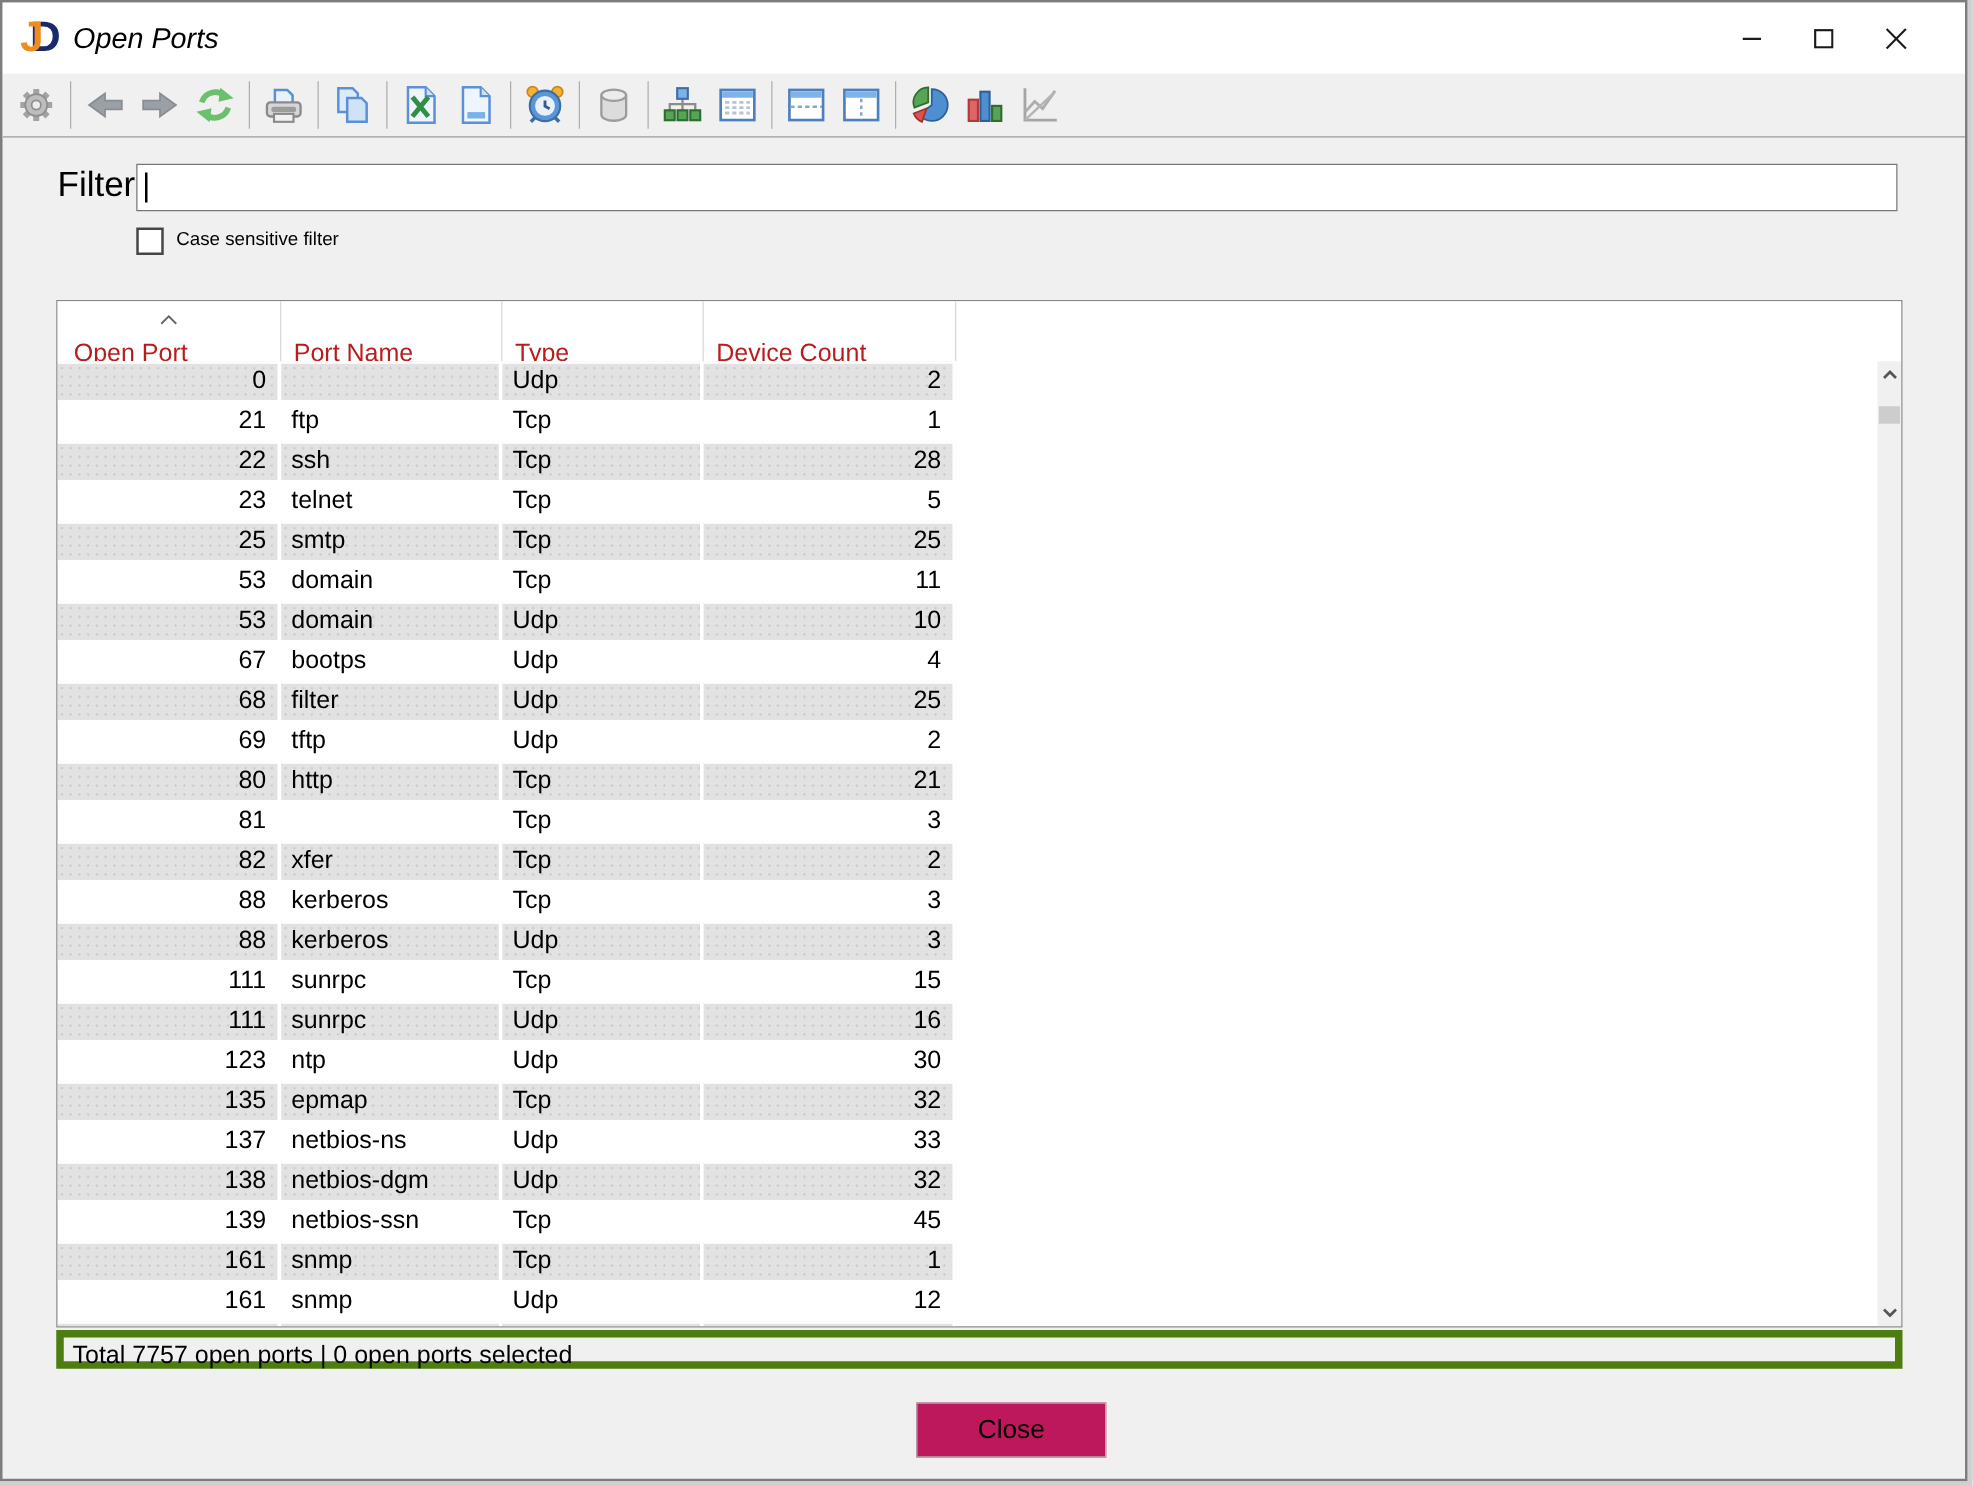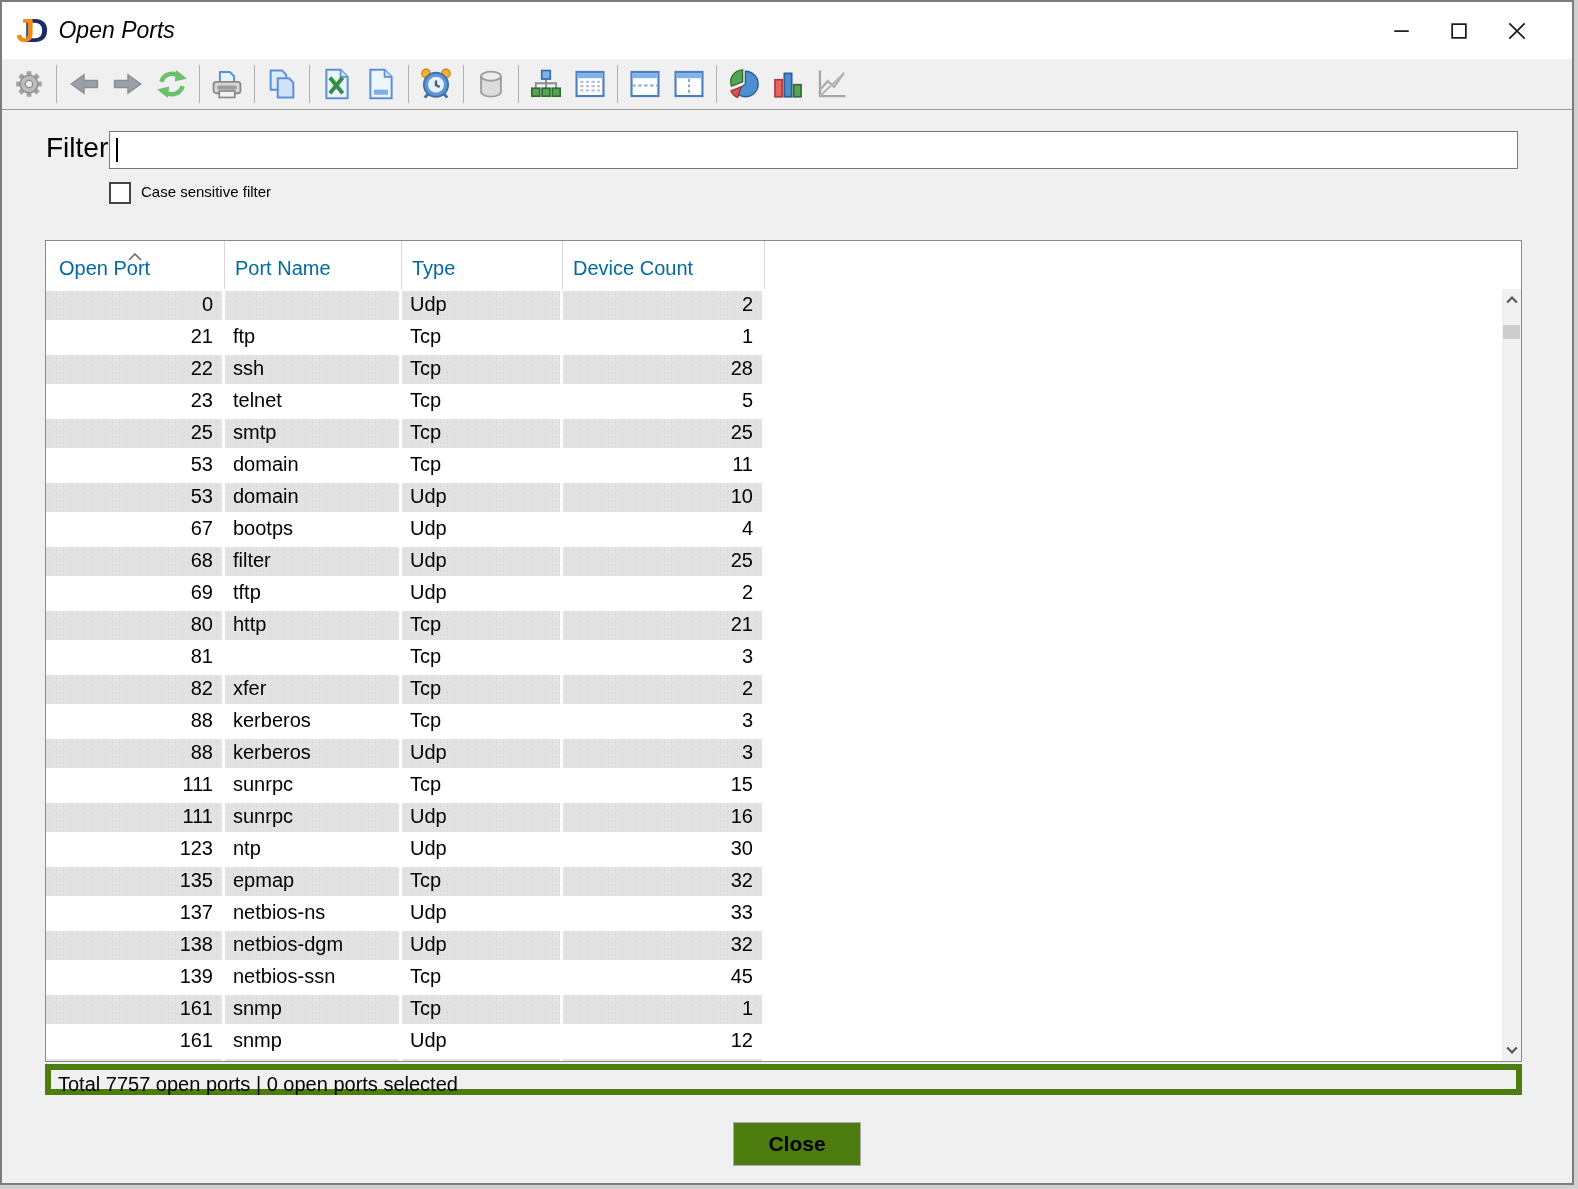--- a/index.html
+++ b/index.html
@@ -31,21 +31,21 @@
   .text-caret { position:absolute; left:114px; top:136px; width:2px; height:24px; background:#000;
     animation:blink 1.1s steps(1) infinite; }
   @keyframes blink { 50% { opacity:0; } }
   .checkbox { position:absolute; left:107px; top:180px; width:22px; height:22px;
     border:2px solid #454545; background:#fff; }
   .checkbox-label { position:absolute; left:139px; top:181px; font-size:15px; color:#000; }
   
   .table { position:absolute; left:43px; top:238px; width:1477px; height:822px;
     border:1px solid #888; background:#fff; overflow:hidden; }
   .thead { display:grid; grid-template-columns:179px 177px 161px 202px 1fr; height:48px; background:#fff; }
-  .th { position:relative; font-size:20px; color:#0369a1; padding-top:16px; padding-left:10px;
+  .th { position:relative; font-size:20px; color:#b91c1c; padding-top:31px; padding-left:10px;
     border-right:1px solid #d8d8d8; white-space:nowrap; overflow:hidden; }
   .th.first { padding-left:13px; }
   .th.fill { border-right:none; }
   .sort-caret { position:absolute; top:2px; left:50%; transform:translateX(-50%); }
   .tbody { position:absolute; left:0; right:0; top:48px; bottom:0; overflow:hidden; }
   .tr { display:grid; grid-template-columns:179px 177px 161px 202px 1fr; height:32px; }
   .td { font-size:20px; line-height:27px; color:#000; white-space:nowrap; overflow:hidden;
     border-top:2px solid #fff; border-bottom:1px solid #fff; border-right:3px solid #fff; }
   .td.c-fill { border-right:none; }
   .c-port,.c-count { text-align:right; padding-right:9px; }
@@ -56,23 +56,23 @@
     background-size:7px 7px;
   }
   
   .vscroll { position:absolute; top:48px; right:0; bottom:0; width:19px; background:#f0f0f0; }
   .scroll-arrow { position:absolute; left:0; width:100%; height:18px; display:flex; align-items:center; justify-content:center; }
   .scroll-arrow.up { top:2px; } .scroll-arrow.down { bottom:2px; }
   .scroll-thumb { position:absolute; left:1px; right:1px; top:36px; height:14px; background:#cdcdcd; }
   
   .statusbar { position:absolute; left:43px; top:1062px; width:1477px; height:31px;
     background:#f0f0f0; border:6px solid #4d7c0f; font-size:20px; line-height:28px; padding-left:7px; color:#000; }
-  .close-btn { position:absolute; left:731px; top:1120px; width:128px; height:44px;
-    background:#4d7c0f; border:1px solid #adadad; font-size:21px; color:#000;
-    font-family:"Liberation Sans","DejaVu Sans",sans-serif;font-weight:bold; }
+  .close-btn { position:absolute; left:731px; top:1120px; width:152px; height:44px;
+    background:#be185d; border:1px solid #adadad; font-size:21px; color:#000;
+    font-family:"Liberation Sans","DejaVu Sans",sans-serif; }
 </style>
 </head>
 <body>
 
 <div class="window">
 
   <div class="titlebar">
     <span class="logo">
       <span class="logo-j">J</span>
       <span class="logo-d">D</span>

